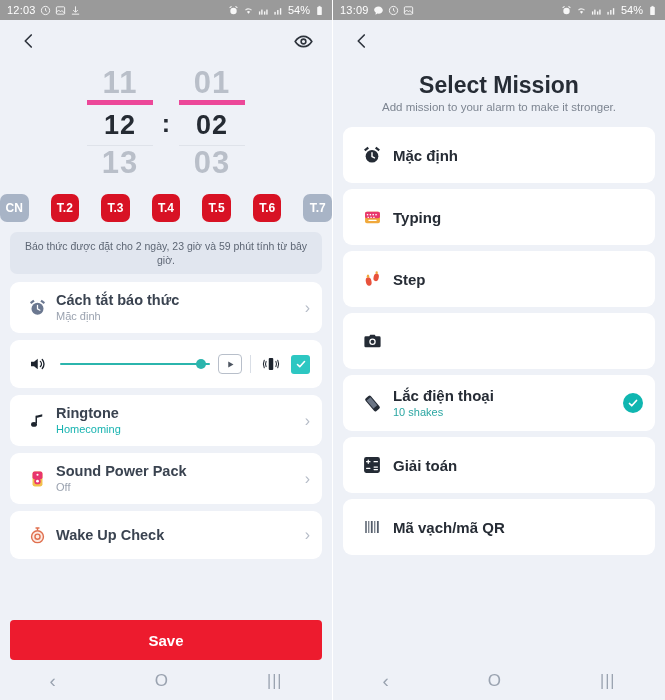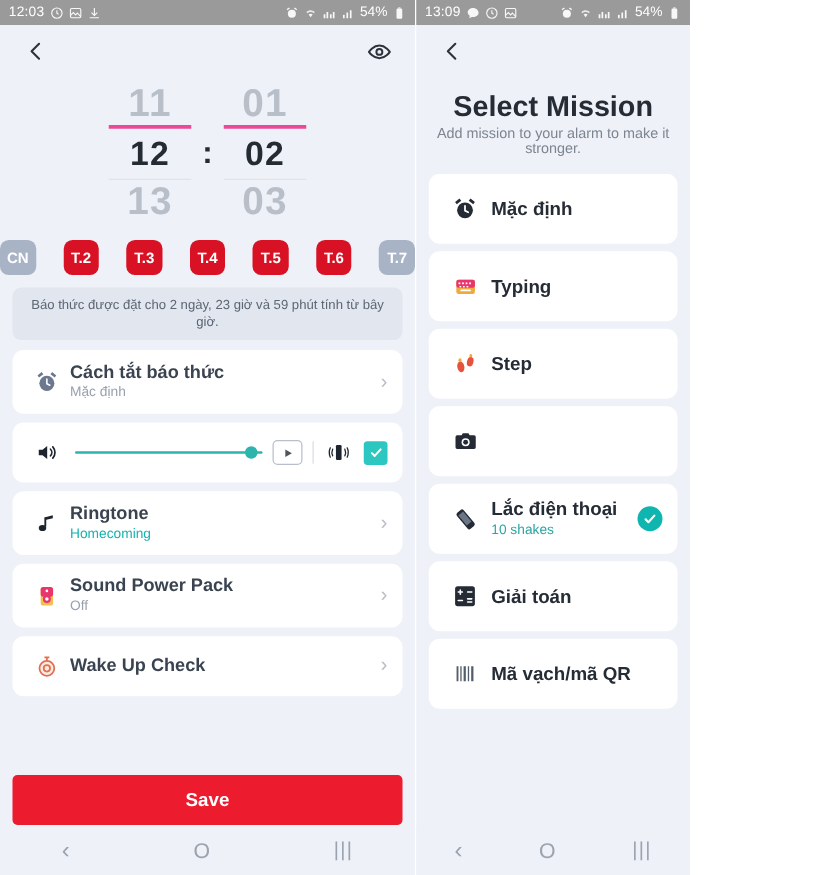--- a/index.html
+++ b/index.html
@@ -2,21 +2,21 @@
 <html><head>
 <meta charset="utf-8">
 <style>
   * { box-sizing: border-box; margin: 0; padding: 0; }
   html, body {
     width: 665px; height: 700px;
     font-family: "Liberation Sans", sans-serif;
     background: #ffffff;
     overflow: hidden;
   }
-  .screens { display: flex; width: 552px; height: 700px; }
+  .screens { display: flex; width: 665px; height: 700px; }
   .screen {
     width: 332px; height: 700px;
     position: relative;
     background: #eef1f7;
     display: flex; flex-direction: column;
   }
   .screen.left { border-right: 1px solid #ffffff; width: 333px; }
 
   
   .statusbar {
@@ -45,21 +45,21 @@
   .tp-col { width: 66px; text-align: center; }
   .tp-sep { width: 26px; text-align: center; }
   .tp-dim {
     font-size: 31px; font-weight: 700; color: #b9bfc9;
     line-height: 34px; letter-spacing: 1px;
   }
   .tp-main {
     font-size: 27px; font-weight: 700; color: #252b33;
     line-height: 40px; letter-spacing: 1px;
   }
-  .tp-mid { border-top: 3px solid #ec4899; border-bottom: 1px solid #dfe3ea; }
+  .tp-mid { border-top: 5px solid #ec4899; border-bottom: 1px solid #dfe3ea; }
   .tp-colon { font-size: 25px; font-weight: 700; color: #252b33; }
 
   
   .days {
     display: flex; justify-content: center; gap: 22px;
     padding: 8px 0 10px; flex: 0 0 auto;
   }
   .day {
     width: 34px; height: 28px; border-radius: 7px;
     display: flex; align-items: center; justify-content: center;

